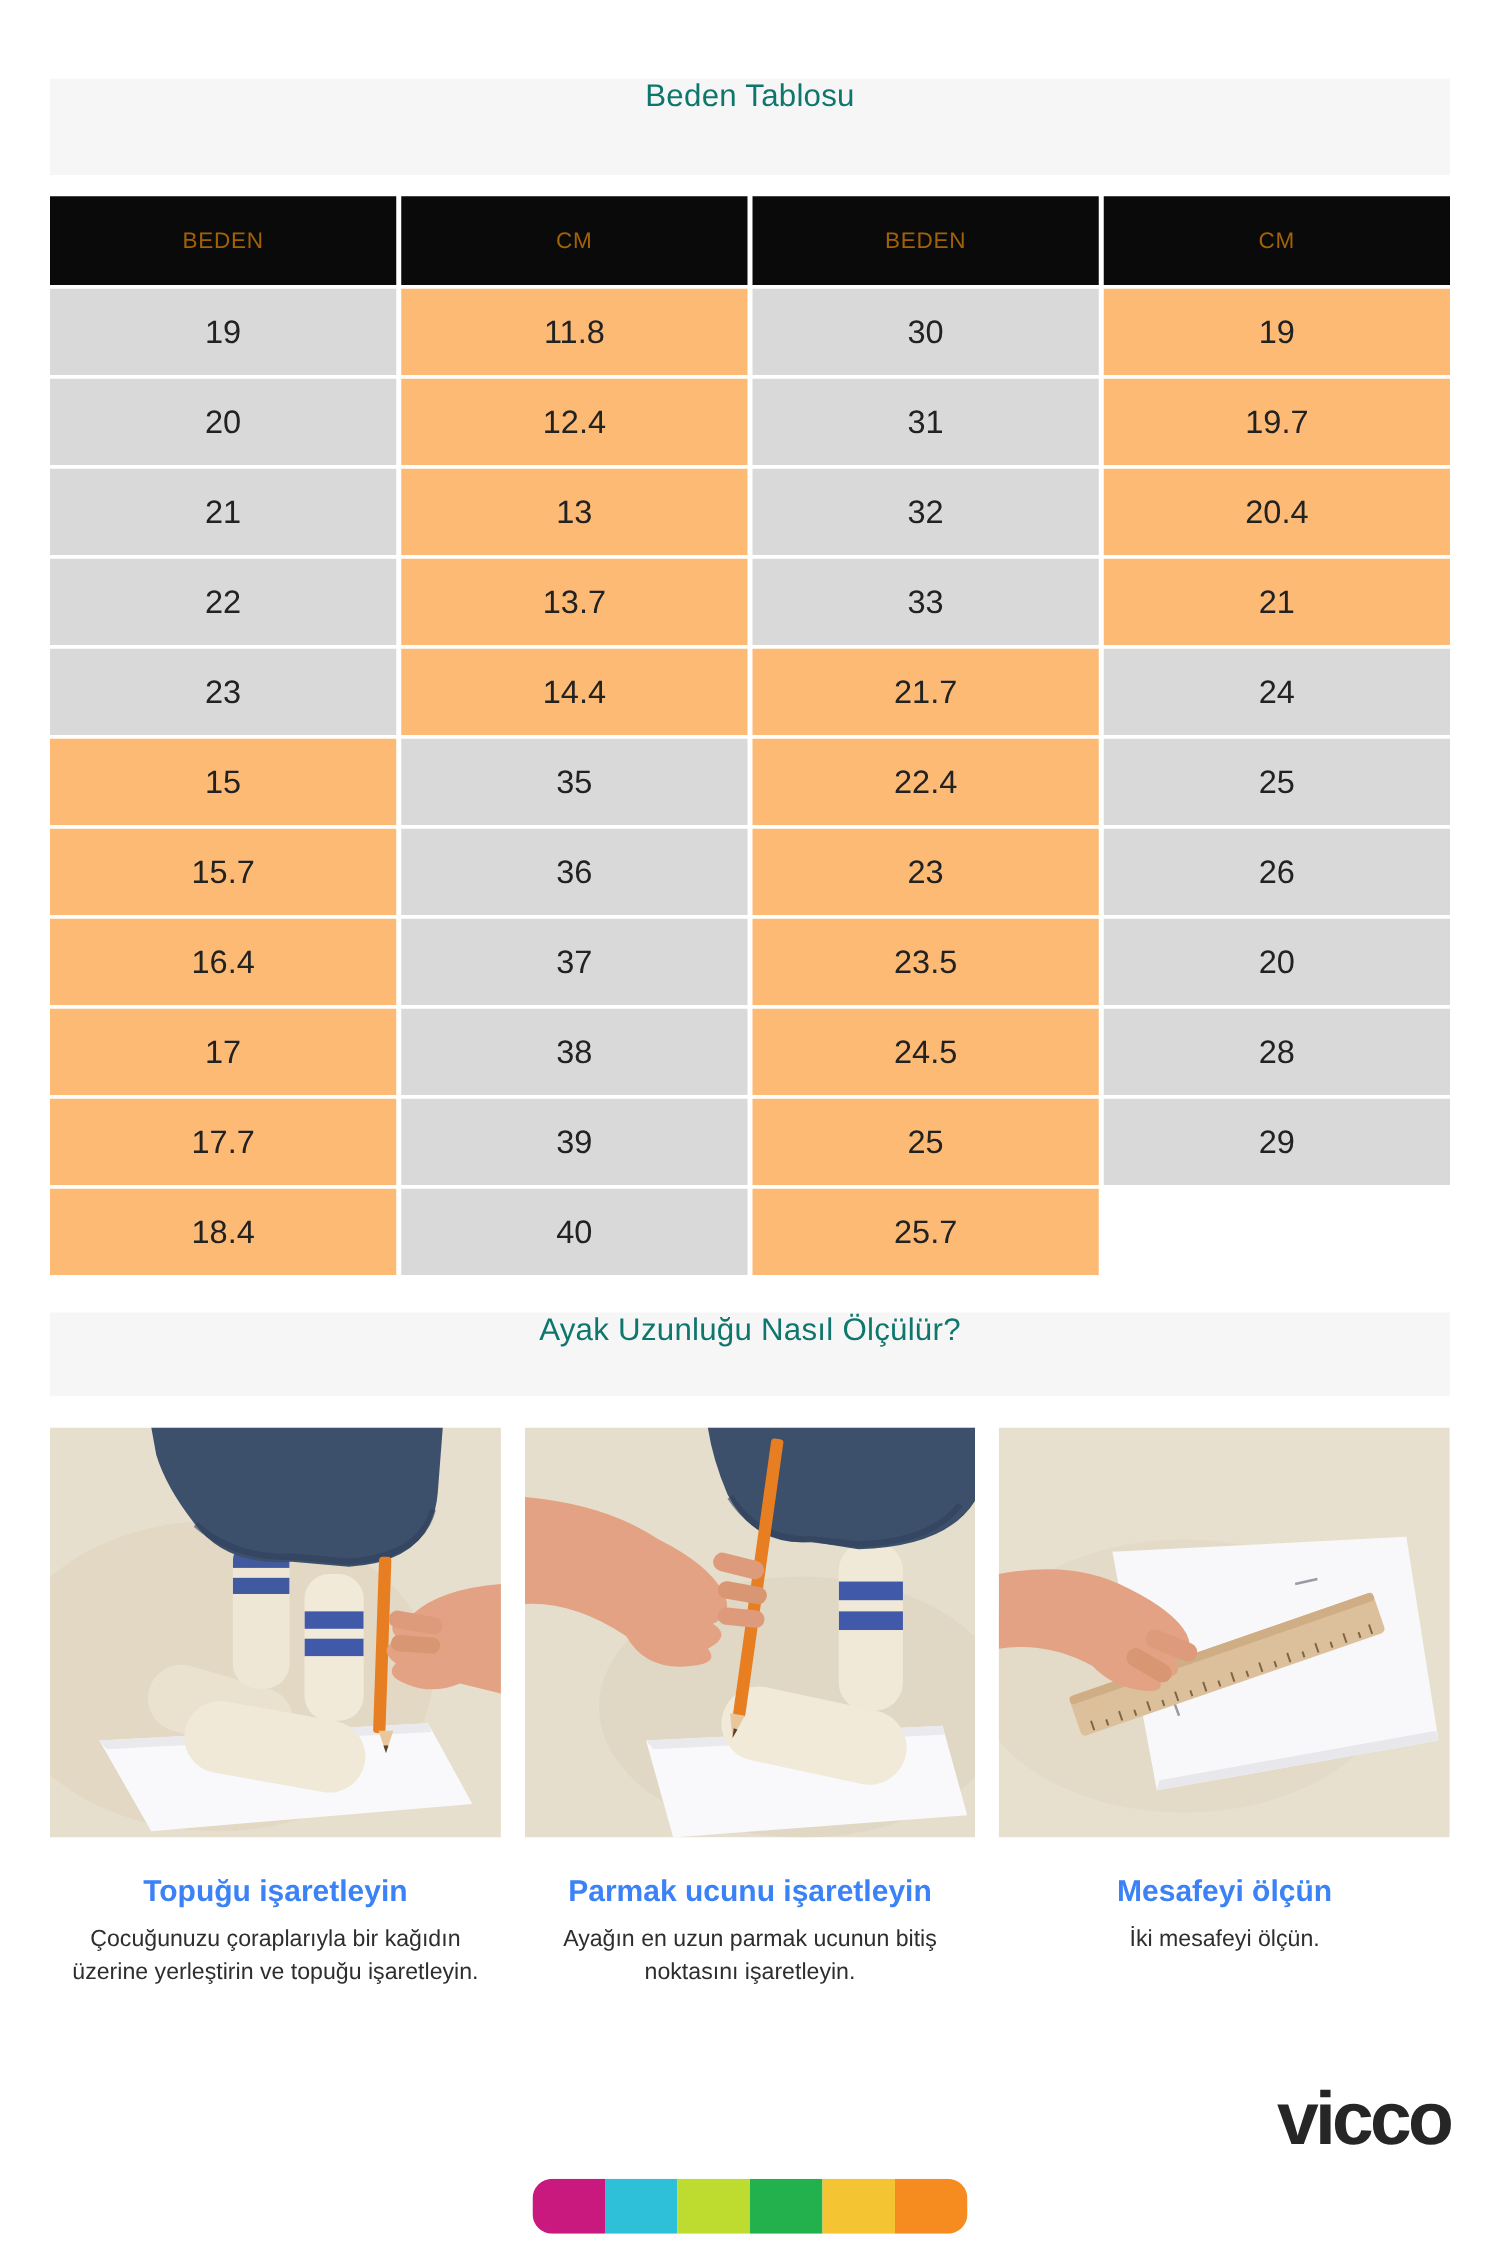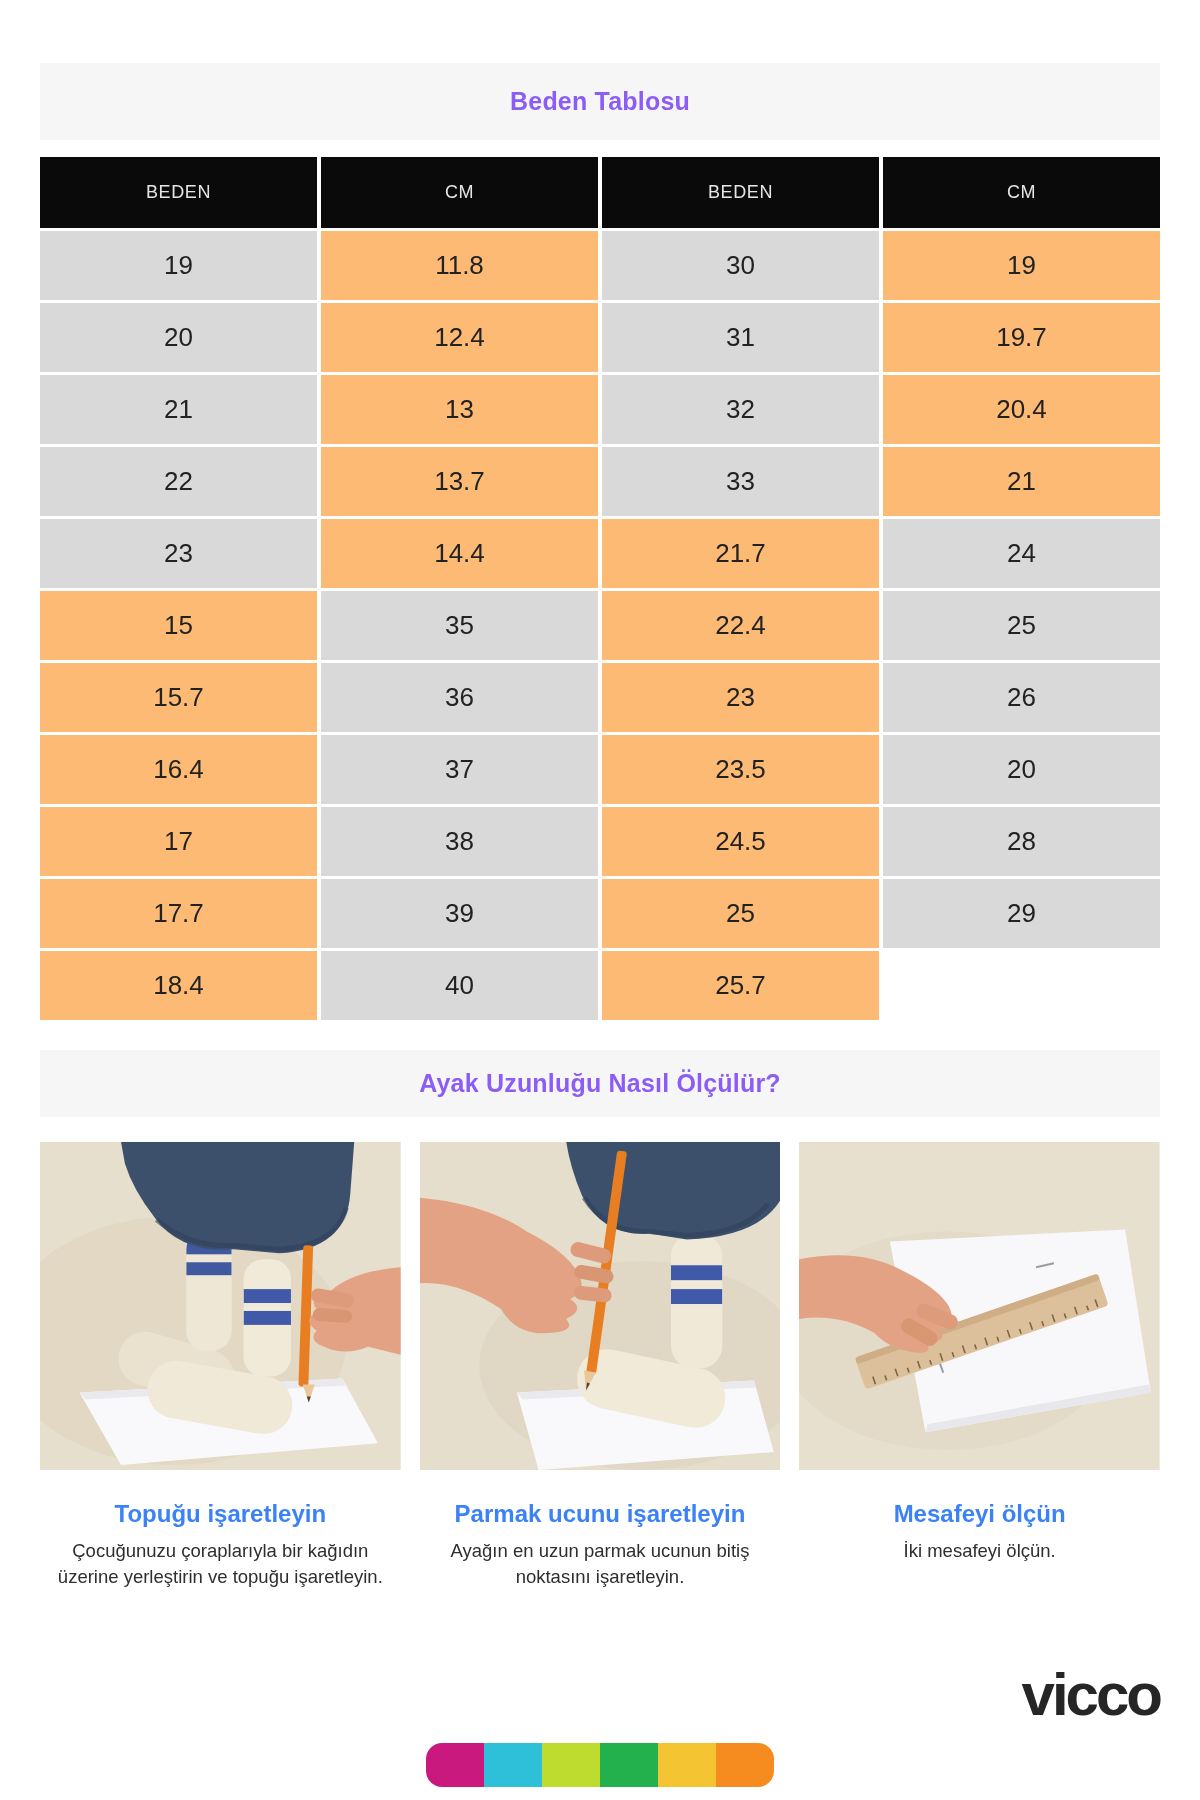--- a/index.html
+++ b/index.html
@@ -3,28 +3,28 @@
 <meta charset="utf-8">
 <style>
   html,body{margin:0;padding:0;}
   body{
     width:1200px;height:1800px;overflow:hidden;background:#ffffff;
     font-family:"Liberation Sans","DejaVu Sans",sans-serif;color:#1b1b1b;
     -webkit-font-smoothing:antialiased;
   }
   .page{padding:63px 40px 0;}
   .section-bar{
-    background:#f6f6f6;height:77px;display:flex;align-items:center;justify-content:center;
-    font-size:25px;font-weight:bold;letter-spacing:.2px;color:#8b5cf6;
+    background:#f6f6f6;height:77px;display:flex;align-items:flex-start;justify-content:center;
+    font-size:25px;font-weight:normal;letter-spacing:.2px;color:#0f766e;
   }
   .section-bar.measure{height:67px;margin-top:30px;}
   
   .size-grid{margin-top:17px;display:grid;grid-template-columns:repeat(4,1fr);gap:3px 4px;}
   .cell{height:69px;display:flex;align-items:center;justify-content:center;font-size:26px;color:#222;}
-  .cell.head{background:#0a0a0a;color:#e5e5e5;height:71px;font-size:18px;letter-spacing:.6px;}
+  .cell.head{background:#0a0a0a;color:#a16207;height:71px;font-size:18px;letter-spacing:.6px;}
   .cell.size{background:#d9d9d9;}
   .cell.cm{background:#fdba74;}
   
   .steps{display:grid;grid-template-columns:repeat(3,1fr);gap:19px;margin-top:25px;}
   .step{text-align:center;}
   .step-photo{width:100%;height:328px;display:block;}
   .step-photo svg{width:100%;height:100%;display:block;}
   .step-heading{margin-top:30px;font-size:24px;font-weight:bold;color:#3b82f6;}
   .step-text{margin:10px auto 0;font-size:18.5px;line-height:1.42;color:#2e2e2e;max-width:340px;}
   

